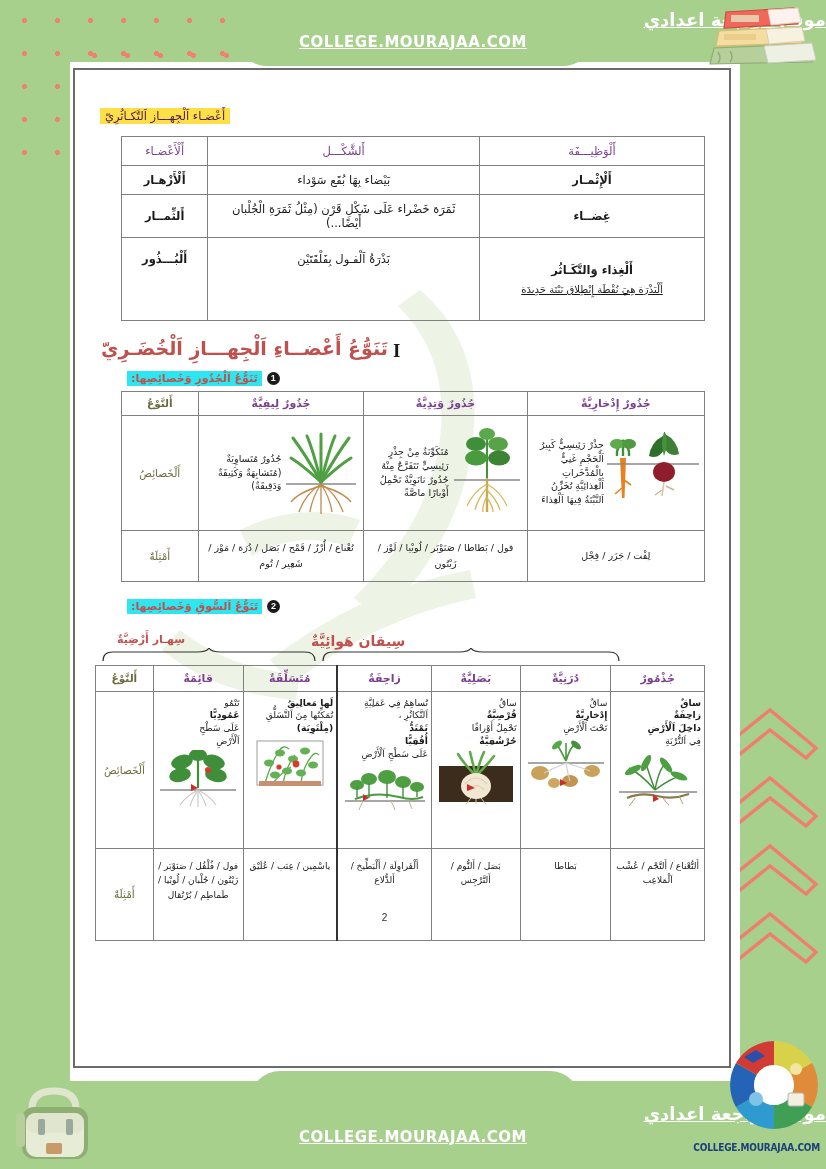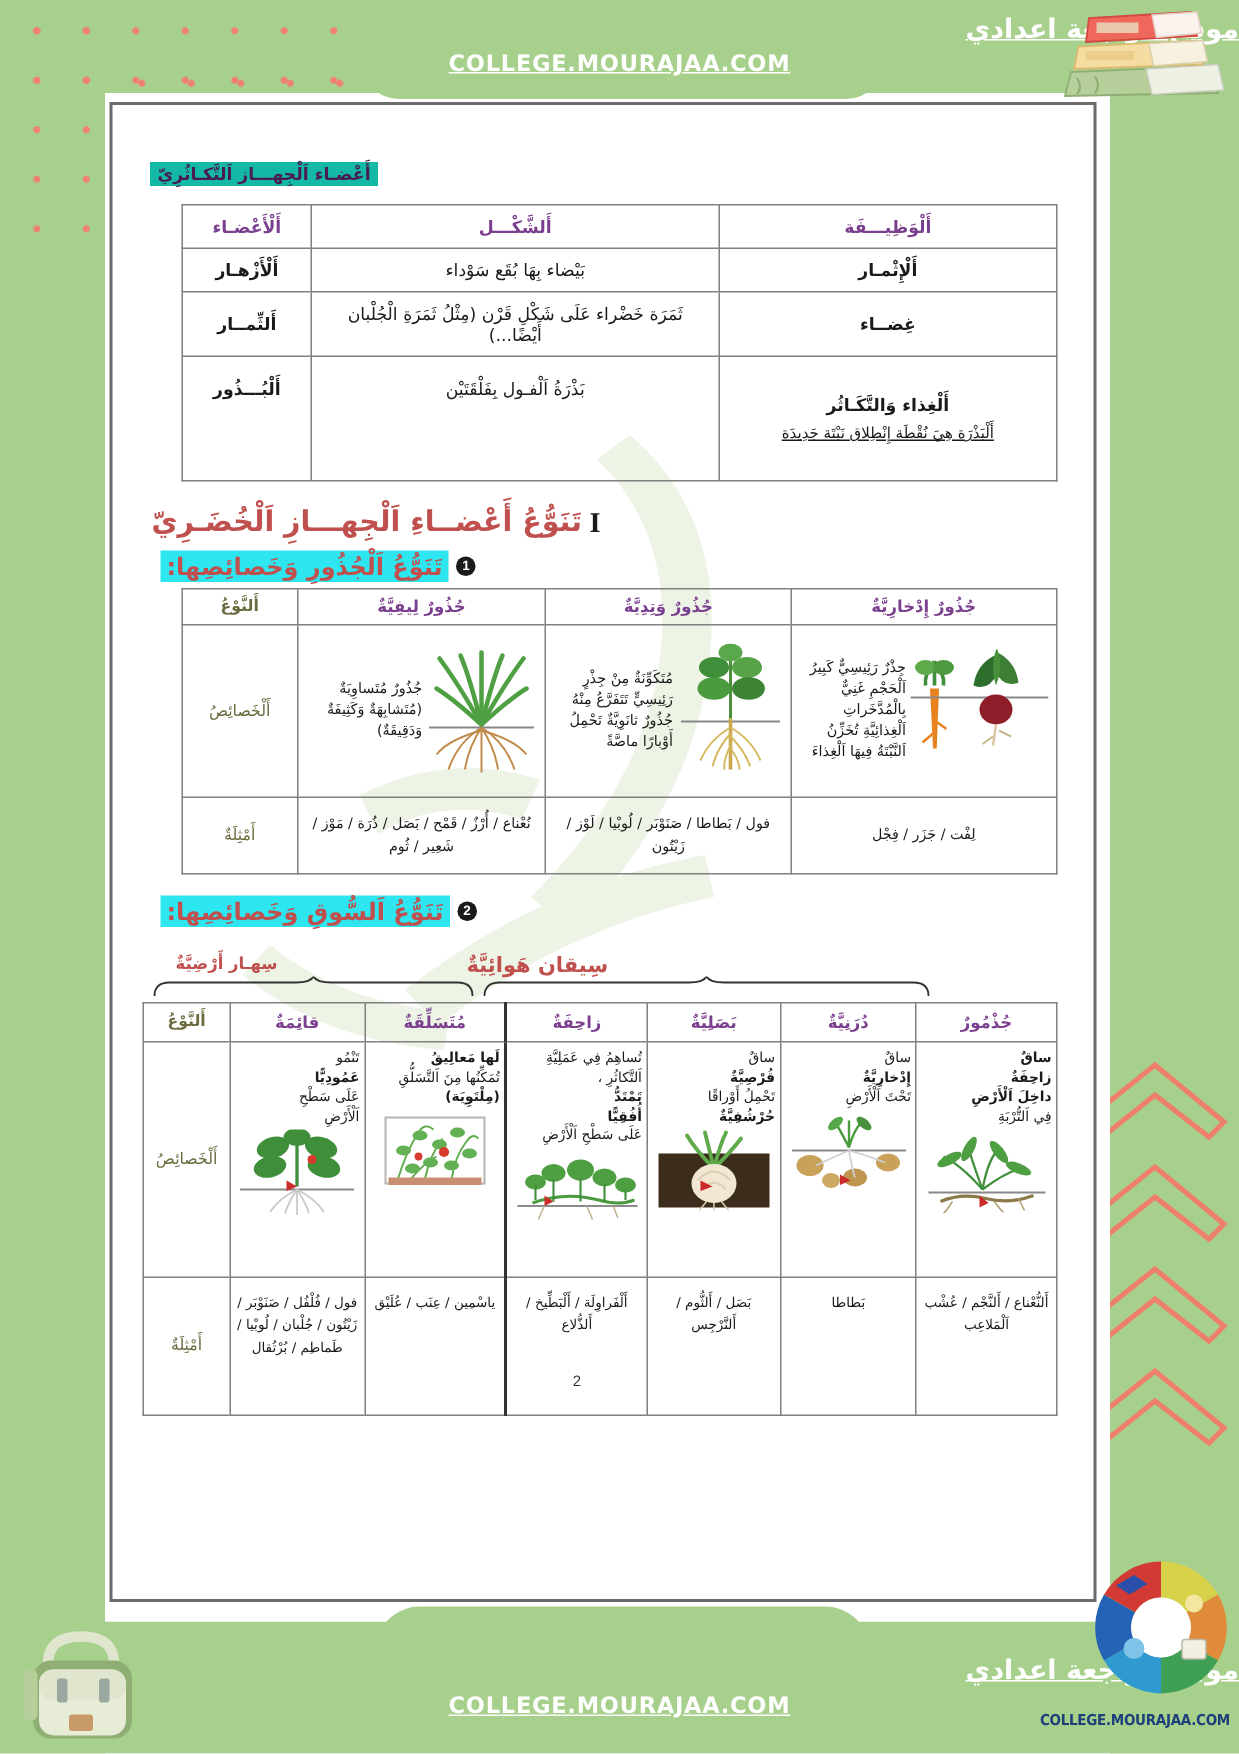--- a/index.html
+++ b/index.html
@@ -97,50 +97,50 @@
   
   .wm{
     position:absolute;left:120px;top:230px;width:520px;height:560px;
     z-index:1;pointer-events:none;opacity:.45;
   }
 
   
   .content{position:absolute;left:95px;top:105px;width:610px;z-index:4;}
 
   .sec-title{
-    display:inline-block;background:#14b8a6;color:#4a1a52;
-    font-size:11.5px;font-weight:bold;padding:1px 5px;
+    display:inline-block;background:#fde047;color:#4a1a52;
+    font-size:11.5px;font-weight:normal;padding:1px 5px;
     letter-spacing:.3px;
   }
   .title-row{text-align:left;padding-left:5px;margin-bottom:12px;}
 
   table{border-collapse:collapse;width:100%;background:transparent;}
   .t1{width:584px;}
   .t1 td,.t1 th{border:1px solid #808080;padding:7px 6px;text-align:center;
     vertical-align:middle;font-size:11.5px;color:#1a1a1a;}
-  .t1 .hd{color:#7b3f8f;font-weight:bold;font-size:11.5px;}
+  .t1 .hd{color:#7b3f8f;font-weight:normal;font-size:11.5px;}
   .t1 .org{color:#1a1a1a;font-weight:bold;}
   .t1 .small{font-size:10px;font-weight:normal;text-decoration:underline;}
 
   .roman{
     color:#1a1a1a;font-weight:bold;font-size:19px;font-family:"Liberation Serif",serif;
     vertical-align:middle;
   }
   .h1-row{text-align:left;margin:16px 0 6px 0;padding-left:6px;}
   .h1-txt{color:#c0504d;font-weight:bold;font-size:19px;letter-spacing:.3px;}
 
   .bullet{
     display:inline-block;width:13px;height:13px;border-radius:50%;
     background:#1a1a1a;color:#ffffff;font-size:9px;font-weight:bold;
     text-align:center;line-height:13px;vertical-align:middle;
     font-family:"Liberation Sans",sans-serif;
   }
   .sub-hl{
-    background:#2ee6f0;color:#c0504d;font-weight:bold;font-size:16px;
-    padding:1px 4px;display:inline-block;vertical-align:middle;
+    background:#2ee6f0;color:#c0504d;font-weight:bold;font-size:11px;
+    padding:1px 4px;display:inline-block;vertical-align:middle;margin-left:20px;
   }
   .sub-row{text-align:left;padding-left:12px;margin:6px 0 4px 0;}
 
   
   .t2{width:584px;margin-top:2px;}
   .t2 td{border:1px solid #808080;padding:4px 5px;text-align:center;
     vertical-align:middle;font-size:10.5px;color:#1a1a1a;}
   .t2 .hd{color:#7b3f8f;font-weight:bold;font-size:11px;padding:5px 4px;}
   .t2 .rowlab{color:#6b6b3f;font-size:10.5px;width:72px;}
   .t2 .cellwrap{display:flex;align-items:center;justify-content:flex-start;gap:3px;}

